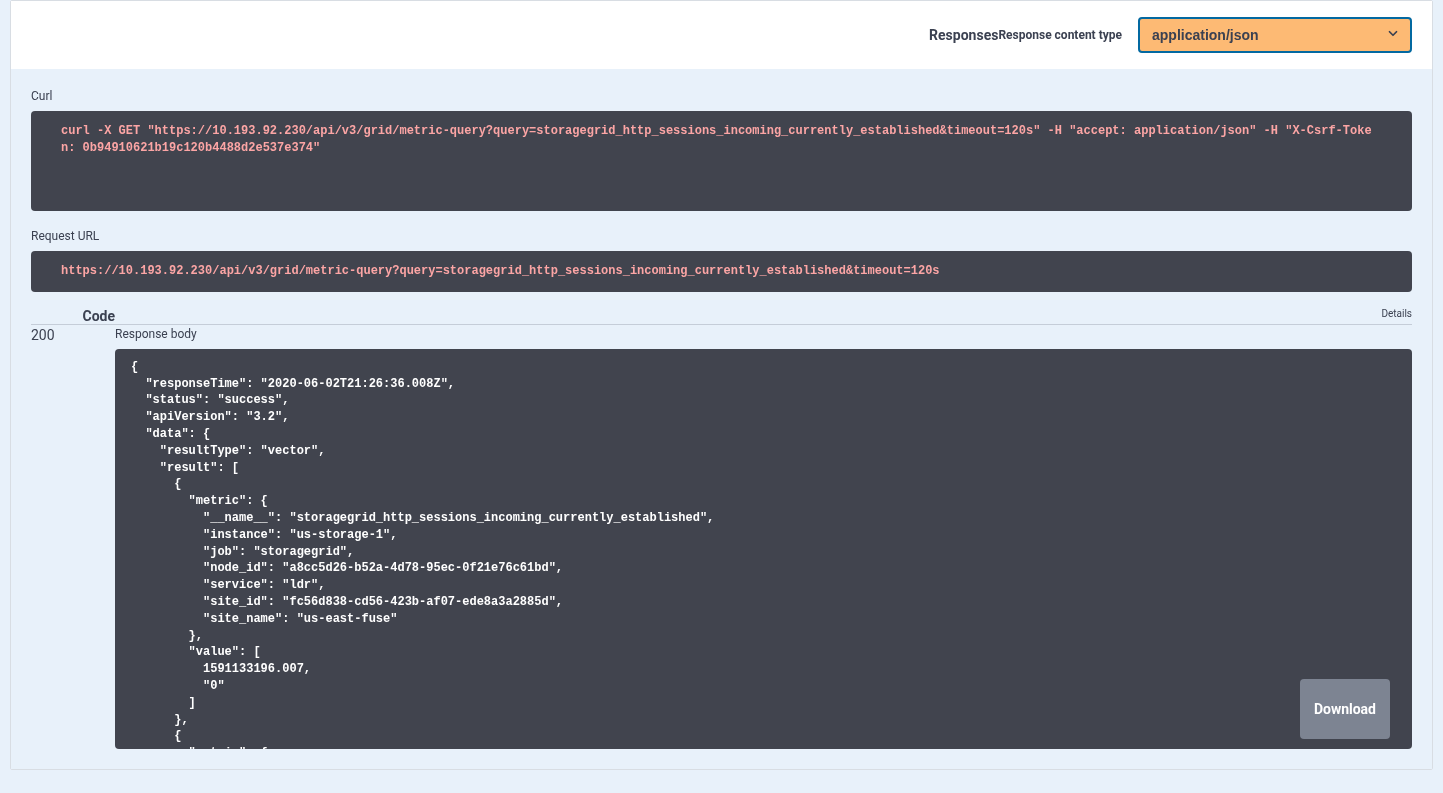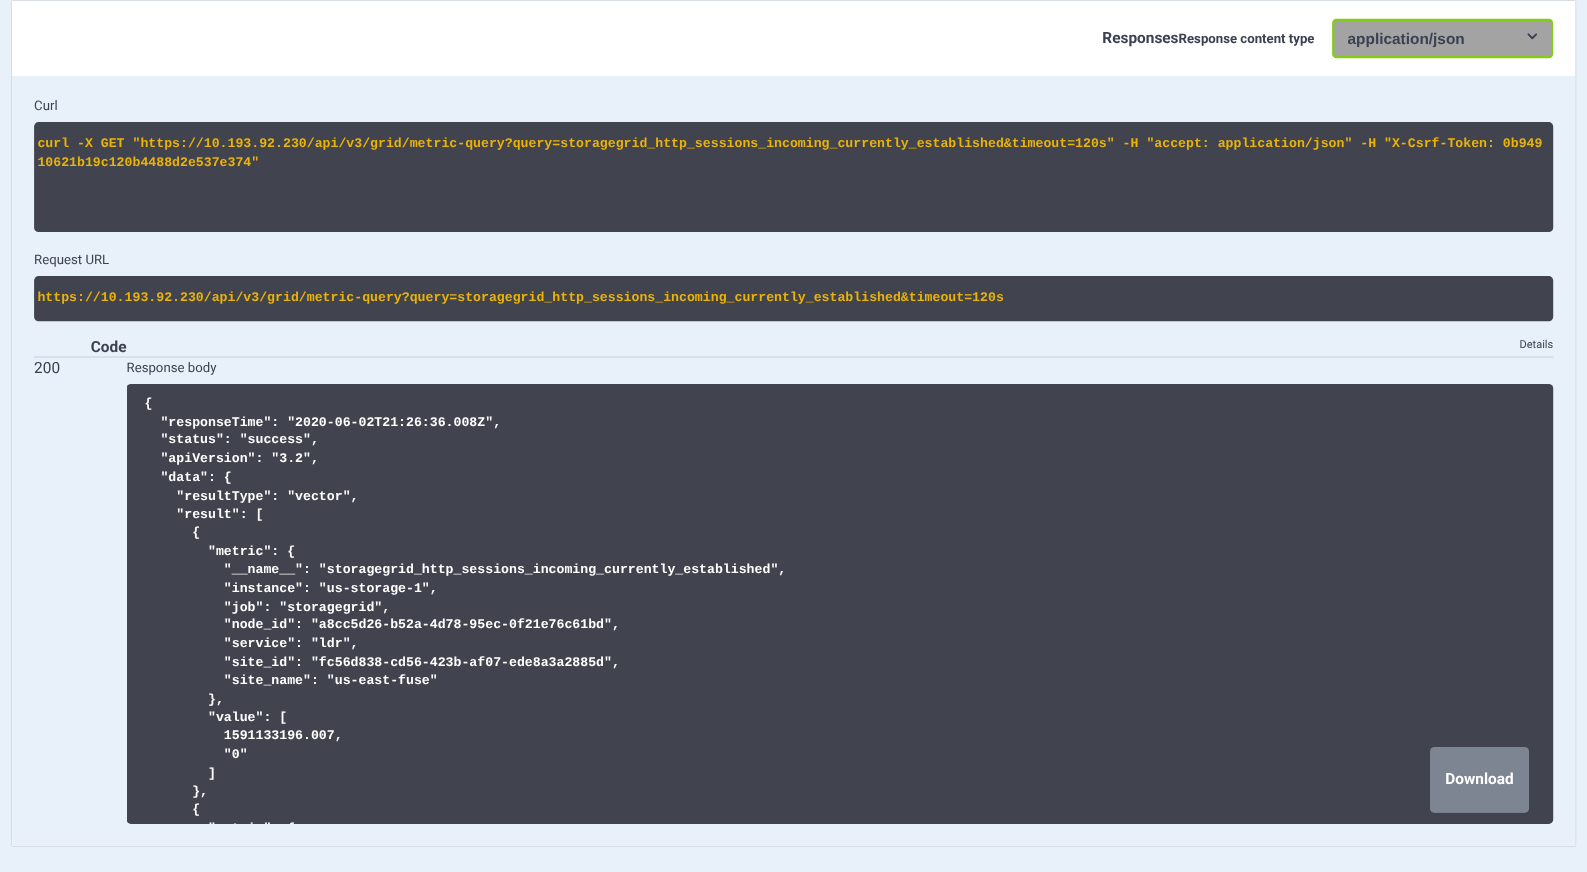--- a/index.html
+++ b/index.html
@@ -37,24 +37,24 @@
     align-items: center;
     gap: 16px;
   }
   .content-type-label {
     font-size: 12px;
     font-weight: 700;
     color: #3b4151;
   }
   .select-wrap {
     position: relative;
-    border: 2px solid #84cc16;
-    border-radius: 4px;
-    background: #a3a3a3;
-    width: 201px;
+    border: 2px solid #0369a1;
+    border-radius: 4px;
+    background: #fdba74;
+    width: 274px;
   }
   .select-wrap select {
     appearance: none;
     -webkit-appearance: none;
     border: none;
     background: transparent;
     padding: 8px 36px 8px 12px;
     font-size: 14px;
     font-weight: 700;
     color: #3b4151;
@@ -73,25 +73,25 @@
     padding: 20px;
   }
   .section-label {
     font-size: 12px;
     font-weight: 400;
     color: #3b4151;
     margin-bottom: 8px;
   }
   .code-block {
     background: #41444e;
-    color: #eab308;
+    color: #fca5a5;
     font-family: Consolas, "Courier New", monospace;
     font-size: 12px;
     font-weight: 600;
-    padding: 12px 3px;
+    padding: 12px 30px;
     border-radius: 4px;
     white-space: pre-wrap;
     word-break: break-all;
     line-height: 1.4;
   }
   .curl-block { height: 100px; margin-bottom: 18px; }
   .requrl-block { margin-bottom: 16px; }
   .server-response-label {
     font-size: 12px;
     font-weight: 700;

